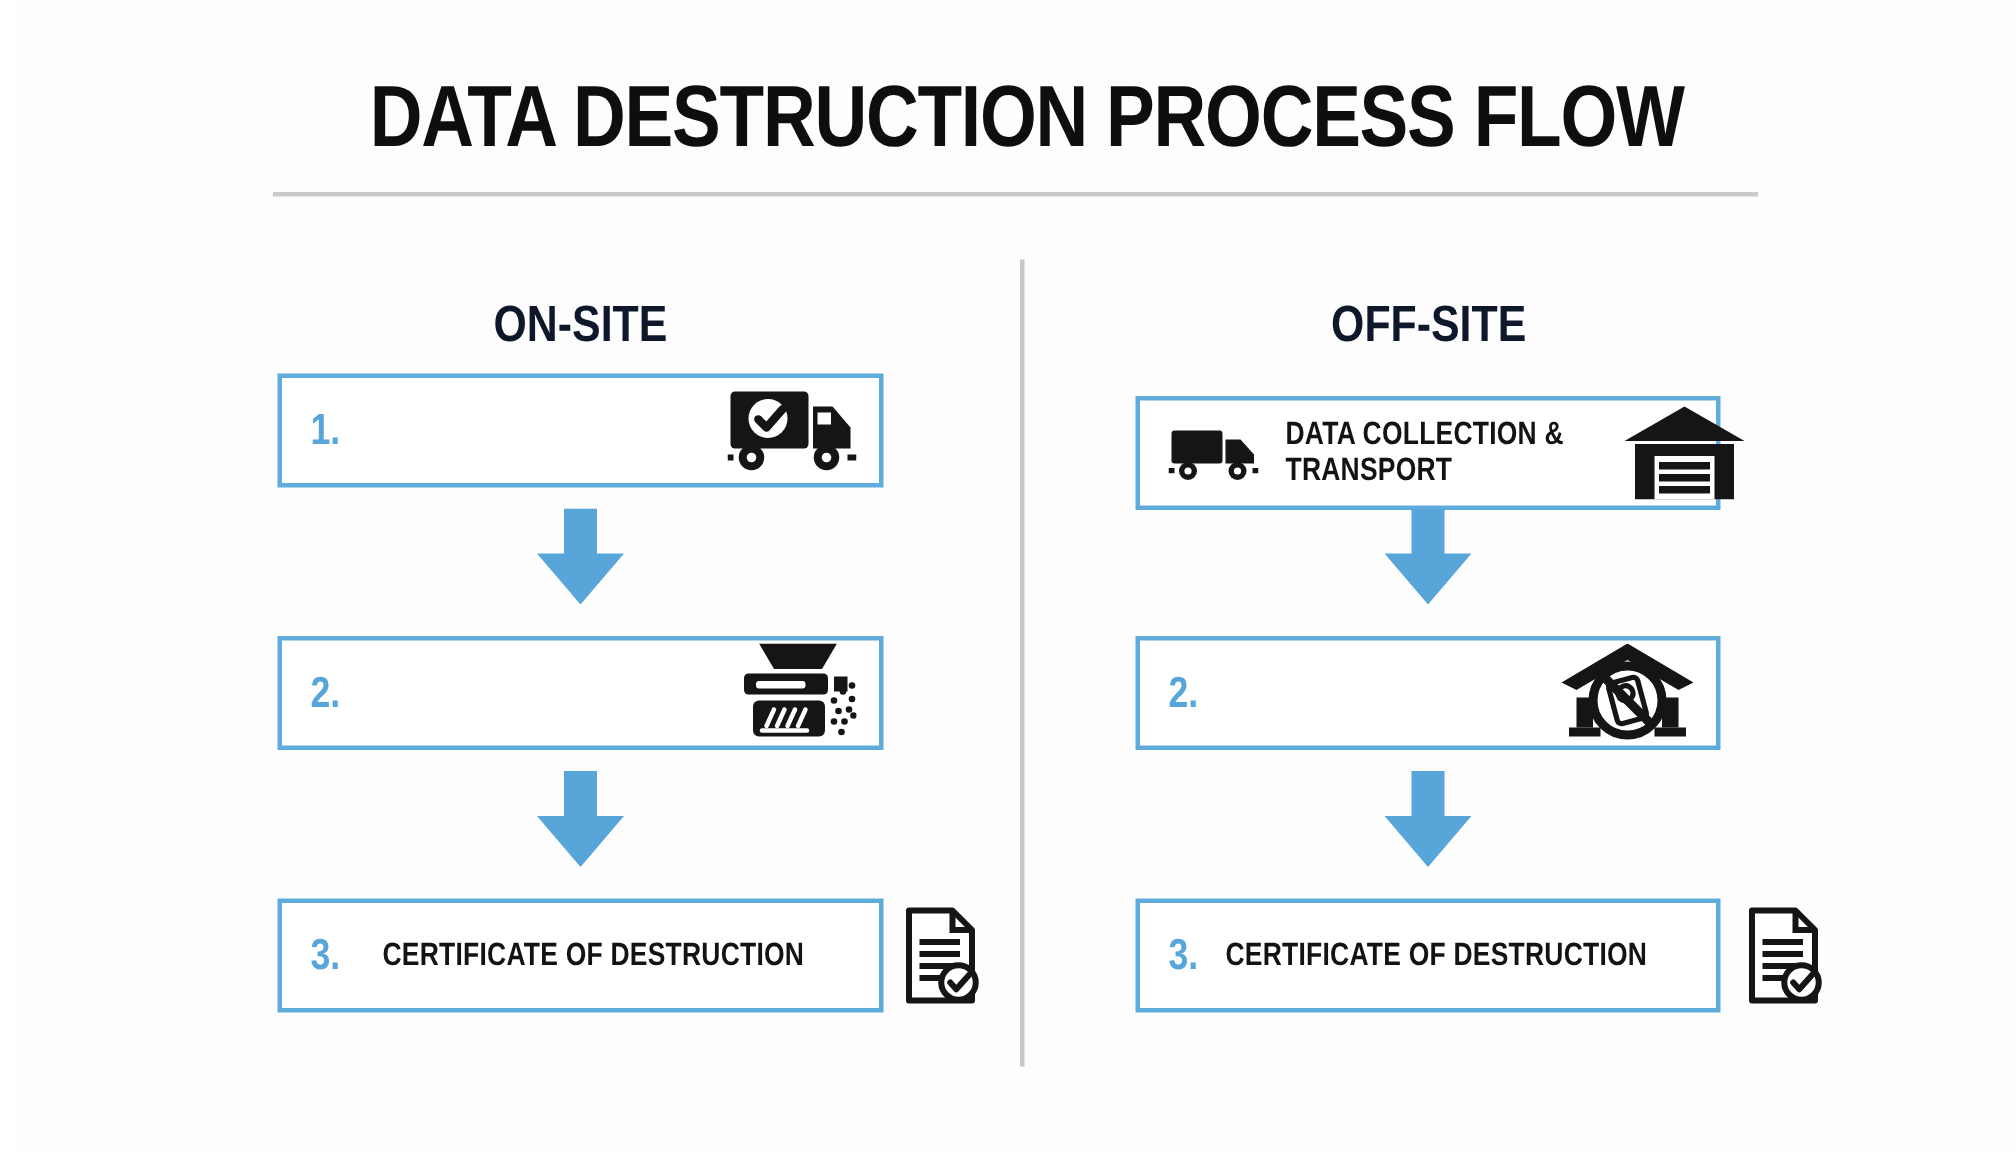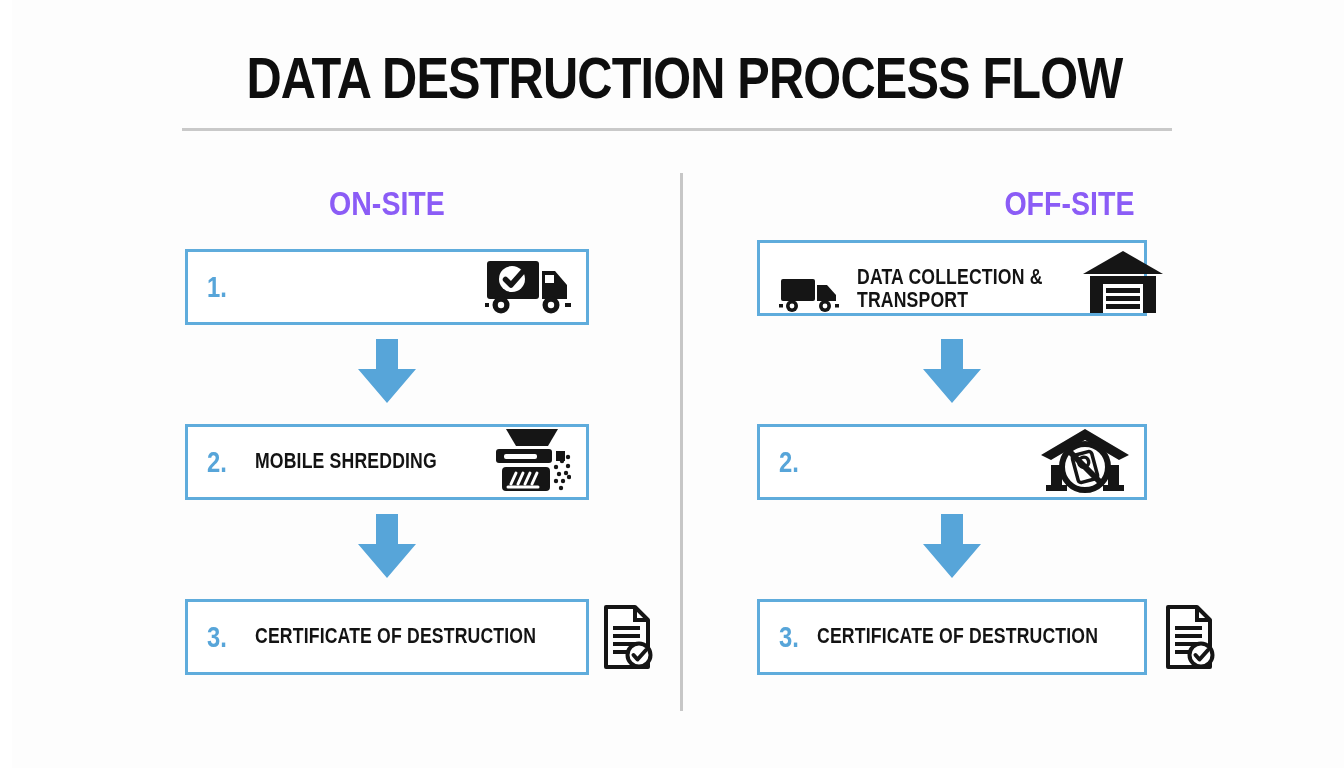--- a/index.html
+++ b/index.html
@@ -12,33 +12,33 @@
   }
   .condensed { display:inline-block; transform:scaleX(.82); transform-origin:0 50%; white-space:nowrap; }
   .condensed-c { display:inline-block; transform:scaleX(.84); transform-origin:50% 50%; white-space:nowrap; }
 
   .title-wrap { position:absolute; top:44px; left:0; width:1344px; text-align:center; }
   .title { font-size:58px; font-weight:bold; letter-spacing:-1px; color:#0e0e0e; }
 
   .title-rule { position:absolute; top:128px; left:170px; width:990px; height:3px; background:var(--divider-gray,#c9c9c9); }
   .v-rule { position:absolute; top:173px; left:668px; width:3px; height:538px; background:#c7c7c7; }
 
-  .col-header { position:absolute; top:184px; font-weight:bold; font-size:34px; text-align:center; color:#8b5cf6; }
+  .col-header { position:absolute; top:197px; font-weight:bold; font-size:34px; text-align:center; color:#0f172a; }
   #header-left  { left:173px; width:404px; }
-  #header-right { left:745px; width:390px;text-align:right; }
+  #header-right { left:745px; width:390px; }
 
   .step-box {
     position:absolute; height:76px; box-sizing:border-box; background:#ffffff;
     border:3px solid var(--box-border-blue,#5facdc);
     display:flex; align-items:center; padding:0 15px 0 19px;
   }
   #box-l1 { left:173px; top:249px; width:404px; }
   #box-l2 { left:173px; top:424px; width:404px; }
   #box-l3 { left:173px; top:599px; width:404px; }
-  #box-r1 { left:745px; top:240px; width:390px;align-items:flex-end; }
+  #box-r1 { left:745px; top:264px; width:390px; }
   #box-r2 { left:745px; top:424px; width:390px; }
   #box-r3 { left:745px; top:599px; width:390px; }
 
   .step-num {
     font-size:29px; font-weight:bold; color:var(--accent-blue,#57a5d9);
     margin-right:24px; flex:0 0 auto;
   }
   .step-label { display:flex; flex-direction:column; line-height:1.1; }
   .step-label .line { font-size:21.5px; font-weight:bold; letter-spacing:.2px; color:#131313; }
   .step-icon { margin-left:auto; display:flex; align-items:center; flex:0 0 auto; color:#151515; }
@@ -86,23 +86,20 @@
       </svg>
     </span>
   </div>
 
   <svg class="arrow" id="arrow-l1" viewBox="0 0 58 64">
     <polygon points="18,0 40,0 40,30 58,30 29,64 0,30 18,30" fill="currentColor"></polygon>
   </svg>
 
   <div class="step-box" id="box-l2">
     <span class="step-num condensed">2.</span>
-    <span class="step-label">
-      <span class="line condensed">MOBILE SHREDDING</span>
-    </span>
     <span class="step-icon">
       <svg width="78" height="66" viewBox="0 0 78 66" fill="currentColor">
         <polygon points="13,0 65,0 55,17 23,17"></polygon>
         <rect x="3" y="20" width="56" height="14" rx="3"></rect>
         <rect x="11" y="25" width="33" height="5" rx="2" fill="#ffffff"></rect>
         <rect x="63" y="22" width="9" height="10"></rect>
         <rect x="9" y="38" width="48" height="24" rx="4"></rect>
         <g stroke="#ffffff" stroke-width="3" stroke-linecap="round">
           <line x1="18" y1="55" x2="23" y2="44"></line>
             <line x1="25" y1="55" x2="30" y2="44"></line>

